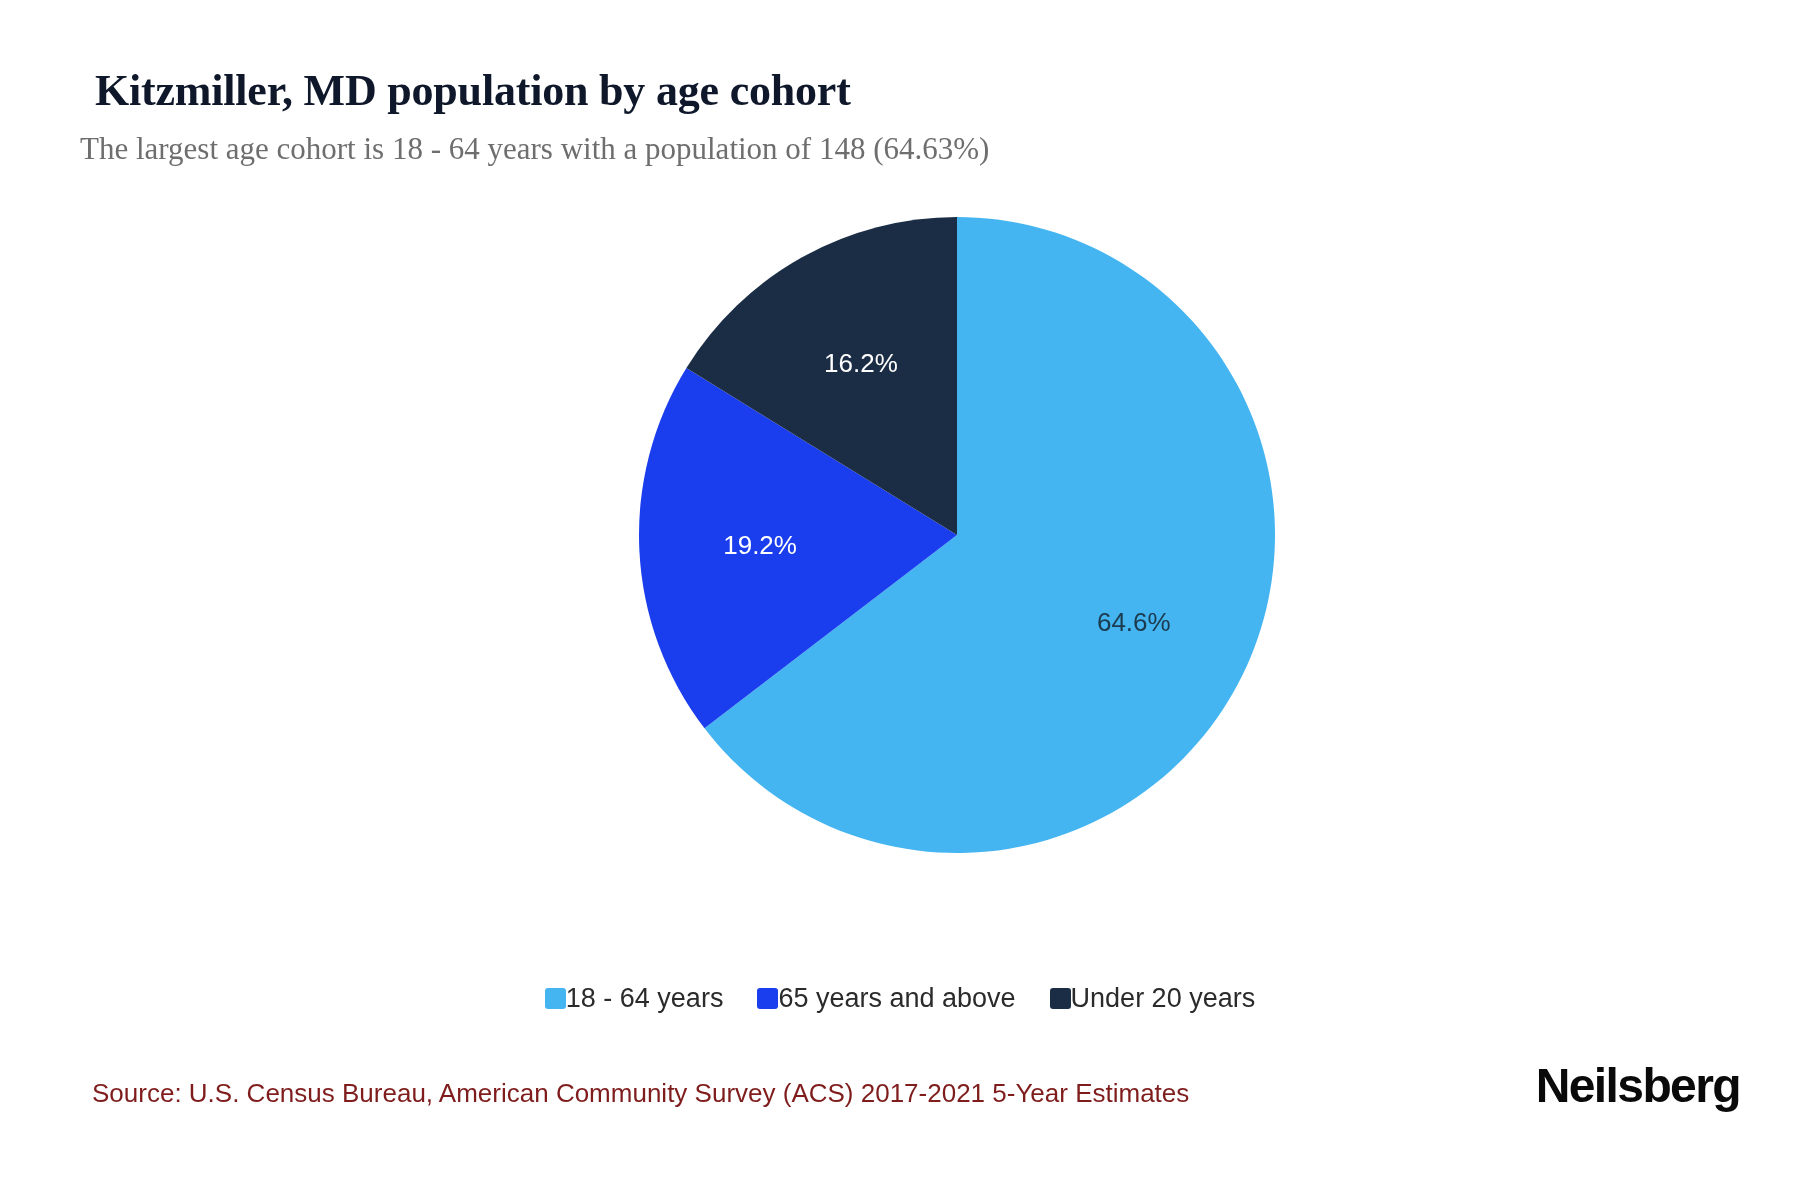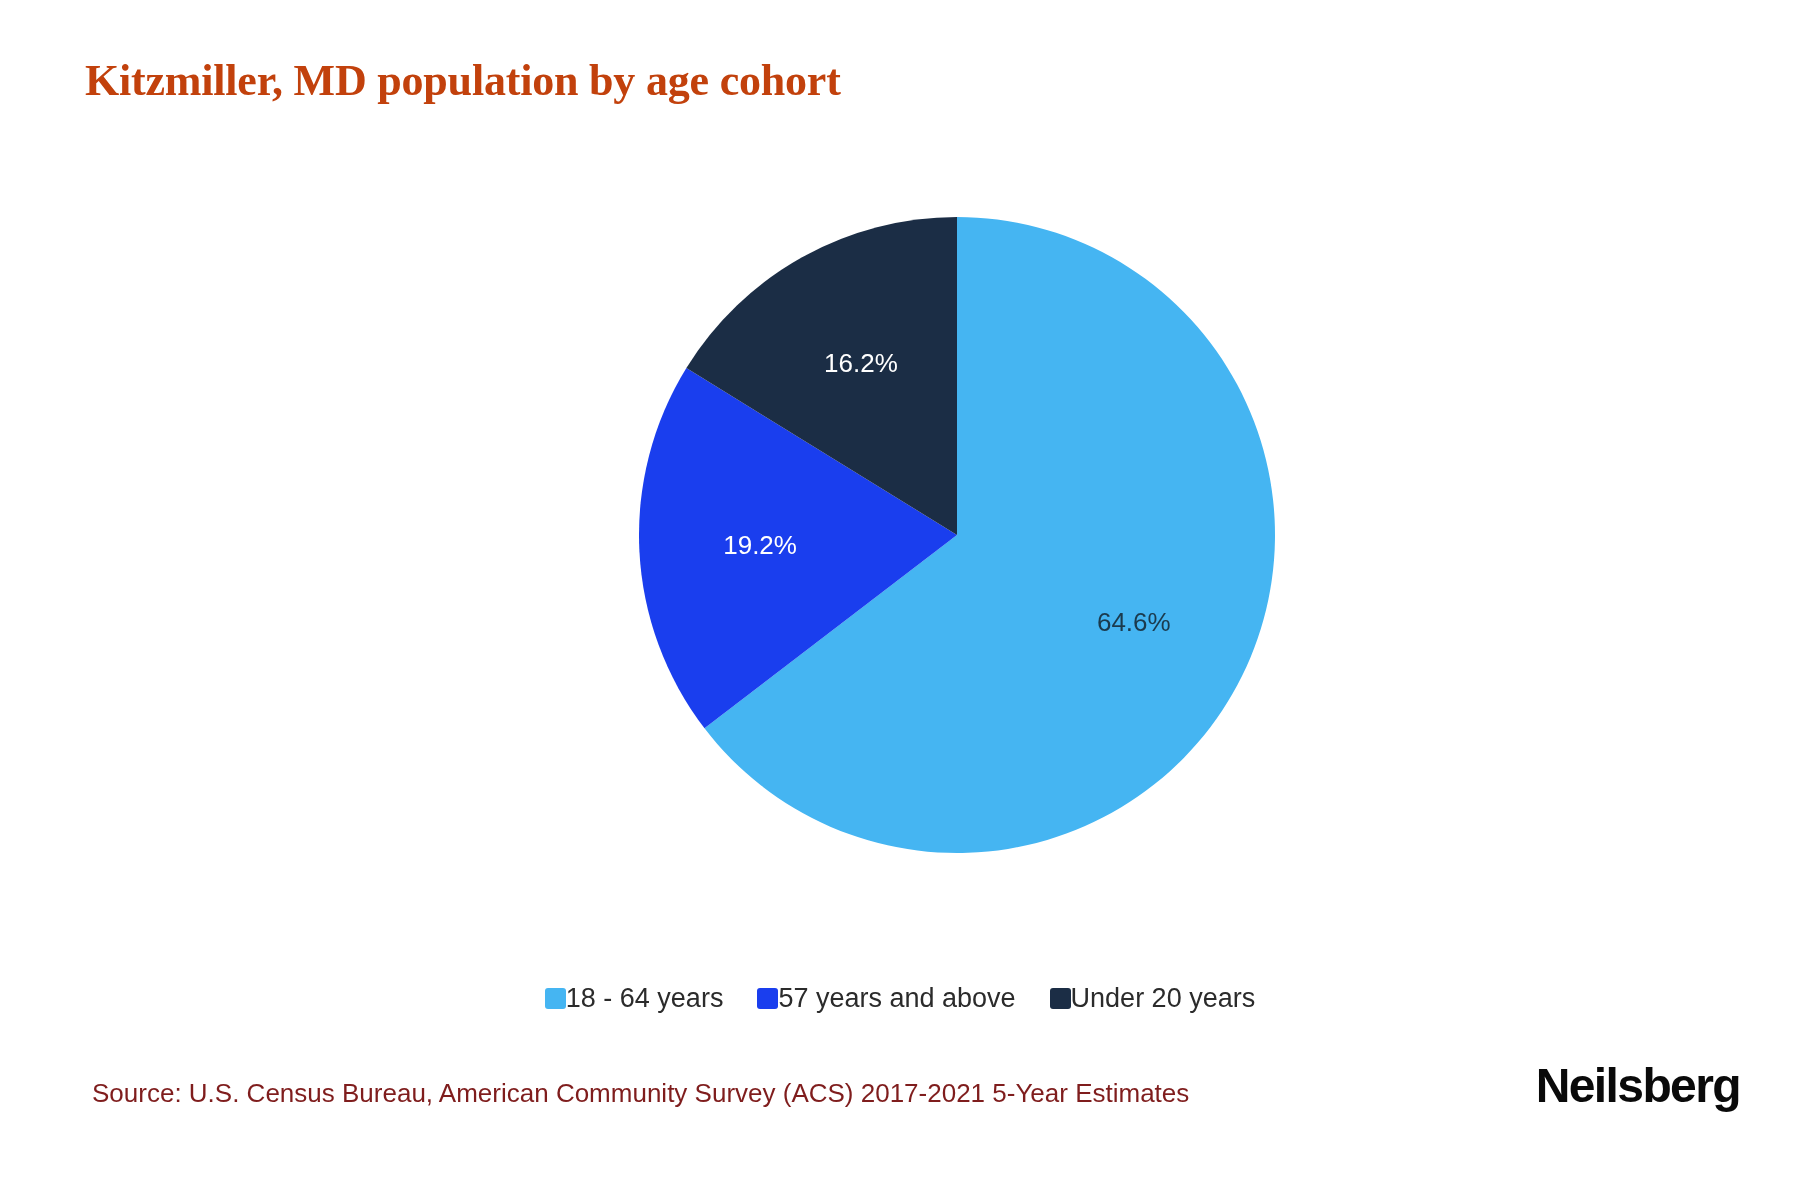--- a/index.html
+++ b/index.html
@@ -21,23 +21,23 @@
     position: absolute;
     left: 80px;
     top: 52px;
     width: 1600px;
   }
   #chart-title {
     font-family: "Liberation Serif", serif;
     font-weight: bold;
     font-size: 44px;
     line-height: 1.1;
-    color: #c2410c;
+    color: #0f172a;
     letter-spacing: -0.2px;
-    margin: 5px;
+    margin: 15px;
     white-space: nowrap;
   }
   #chart-subtitle {
     font-family: "Liberation Serif", serif;
     font-weight: normal;
     font-size: 31px;
     line-height: 1.2;
     color: #6e6e6e;
     margin: 14px 0 0 0;
     white-space: nowrap;
@@ -116,20 +116,21 @@
     letter-spacing: -1.6px;
     color: #0a0a0a;
     white-space: nowrap;
   }
 </style>
 </head>
 <body>
 
 <div id="chart-header">
   <h1 id="chart-title">Kitzmiller, MD population by age cohort</h1>
+  <p id="chart-subtitle">The largest age cohort is 18 - 64 years with a population of 148 (64.63%)</p>
 </div>
 
 <div id="plot-area">
   <svg id="pie-svg" viewBox="0 0 640 640">
     <g id="pie-slices">
         <path d="M 320 320 L 320.00 2.00 A 318 318 0 1 1 67.51 513.32 Z" fill="#45b5f2"></path>
         <path d="M 320 320 L 67.51 513.32 A 318 318 0 0 1 49.38 152.99 Z" fill="#1a3eee"></path>
         <path d="M 320 320 L 49.38 152.99 A 318 318 0 0 1 320.00 2.00 Z" fill="#1b2d45"></path>
       </g>
     <g id="pie-labels">
@@ -140,21 +141,21 @@
   </svg>
 </div>
 
 <div id="legend">
     <div class="legend-item">
       <span class="legend-swatch" style="background: rgb(69, 181, 242);"></span>
       <span class="legend-label">18 - 64 years</span>
     </div>
     <div class="legend-item">
       <span class="legend-swatch" style="background: rgb(26, 62, 238);"></span>
-      <span class="legend-label">57 years and above</span>
+      <span class="legend-label">65 years and above</span>
     </div>
     <div class="legend-item">
       <span class="legend-swatch" style="background: rgb(27, 45, 69);"></span>
       <span class="legend-label">Under 20 years</span>
     </div>
   </div>
 
 <div id="chart-source">Source: U.S. Census Bureau, American Community Survey (ACS) 2017-2021 5-Year Estimates</div>
 <div id="brand-logo">Neilsberg</div>
 

